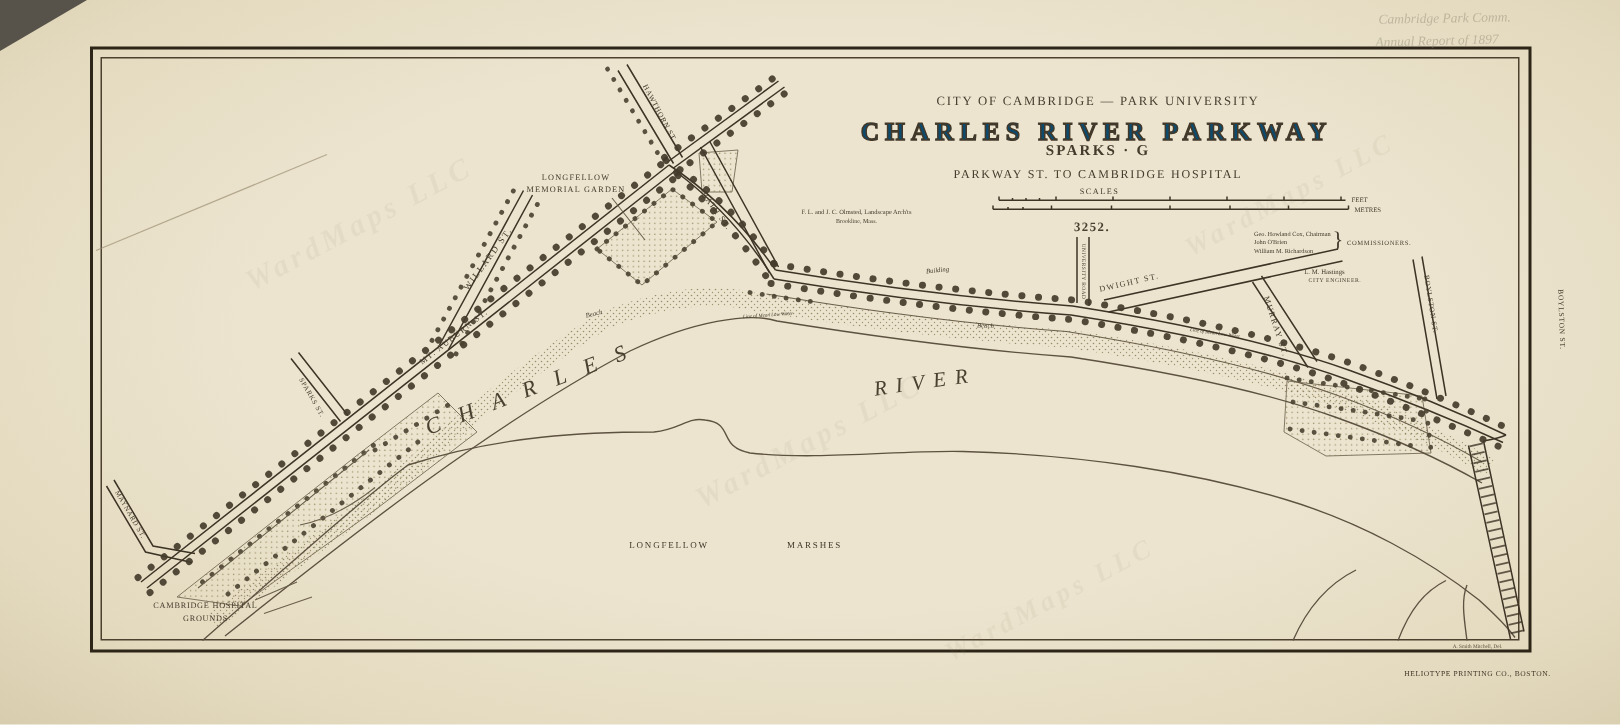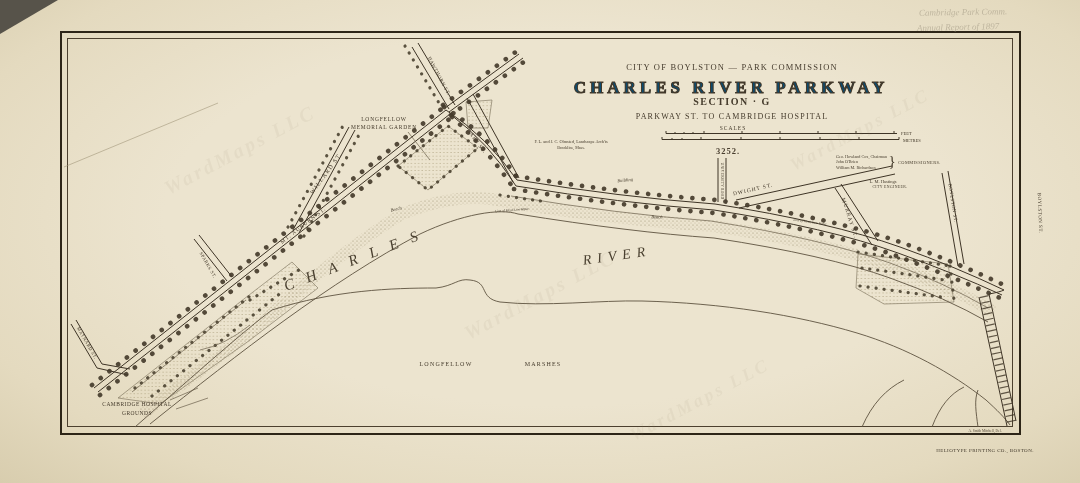--- a/index.html
+++ b/index.html
@@ -106,23 +106,23 @@
 </svg>
 
 <div class="lbl wm" style="left:240px;top:150px;font-size:20px;letter-spacing:3px;transform:translate(-50%,-50%) rotate(-28deg);">WardMaps LLC</div>
 <div class="lbl wm" style="left:540px;top:295px;font-size:20px;letter-spacing:3px;transform:translate(-50%,-50%) rotate(-28deg);">WardMaps LLC</div>
 <div class="lbl wm" style="left:860px;top:130px;font-size:18px;letter-spacing:3px;transform:translate(-50%,-50%) rotate(-28deg);">WardMaps LLC</div>
 <div class="lbl wm" style="left:700px;top:400px;font-size:18px;letter-spacing:3px;transform:translate(-50%,-50%) rotate(-28deg);">WardMaps LLC</div>
 
 <div class="lbl pen" style="left:963px;top:12px;font-size:9px;transform:translate(-50%,-50%) rotate(-1deg);">Cambridge Park Comm.</div>
 <div class="lbl pen" style="left:958px;top:27px;font-size:9px;transform:translate(-50%,-50%) rotate(-1.5deg);">Annual Report of 1897</div>
 
-<div class="lbl" style="left:732px;top:67px;font-size:8.5px;letter-spacing:1.2px;transform:translate(-50%,-50%);color:#473d2f;">CITY OF BOYLSTON — PARK COMMISSION</div>
+<div class="lbl" style="left:732px;top:67px;font-size:8.5px;letter-spacing:1.2px;transform:translate(-50%,-50%);color:#473d2f;">CITY OF CAMBRIDGE — PARK UNIVERSITY</div>
 <div class="lbl outline" style="left:731px;top:88px;font-size:17px;letter-spacing:4px;transform:translate(-50%,-50%);">CHARLES RIVER PARKWAY</div>
-<div class="lbl" style="left:732px;top:101px;font-size:10px;font-weight:bold;letter-spacing:1.5px;transform:translate(-50%,-50%);">SECTION · G</div>
+<div class="lbl" style="left:732px;top:101px;font-size:10px;font-weight:bold;letter-spacing:1.5px;transform:translate(-50%,-50%);">SPARKS · G</div>
 <div class="lbl" style="left:732px;top:116px;font-size:8px;letter-spacing:1.2px;transform:translate(-50%,-50%);">PARKWAY ST. TO CAMBRIDGE HOSPITAL</div>
 <div class="lbl" style="left:733px;top:128px;font-size:5.5px;letter-spacing:1px;transform:translate(-50%,-50%);">SCALES</div>
 <div class="lbl" style="left:901px;top:133px;font-size:4.5px;transform:translate(0,-50%);">FEET</div>
 <div class="lbl" style="left:903px;top:139.5px;font-size:4.5px;transform:translate(0,-50%);">METRES</div>
 <div class="lbl" style="left:728px;top:151px;font-size:8.5px;font-weight:bold;letter-spacing:1px;transform:translate(-50%,-50%);color:#4a3f30;">3252.</div>
 
 <div class="lbl" style="left:571px;top:141px;font-size:4.3px;transform:translate(-50%,-50%);">F. L. and J. C. Olmsted, Landscape Arch'ts</div>
 <div class="lbl" style="left:571px;top:147px;font-size:4px;transform:translate(-50%,-50%);">Brookline, Mass.</div>
 <div class="lbl" style="left:836px;top:155.5px;font-size:4.2px;transform:translate(0,-50%);">Geo. Howland Cox, Chairman</div>
 <div class="lbl" style="left:836px;top:161px;font-size:4.2px;transform:translate(0,-50%);">John O'Brien</div>

